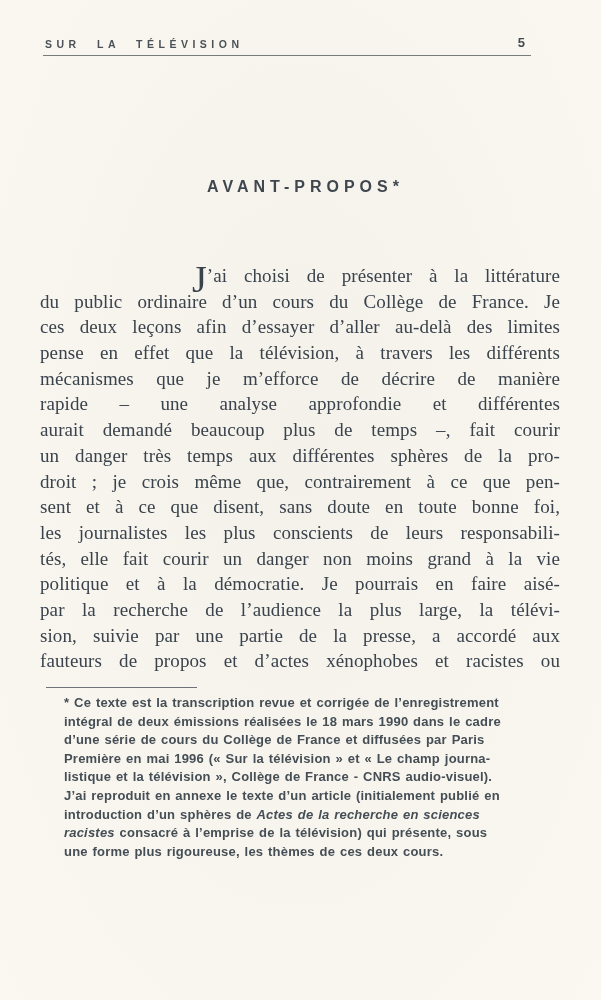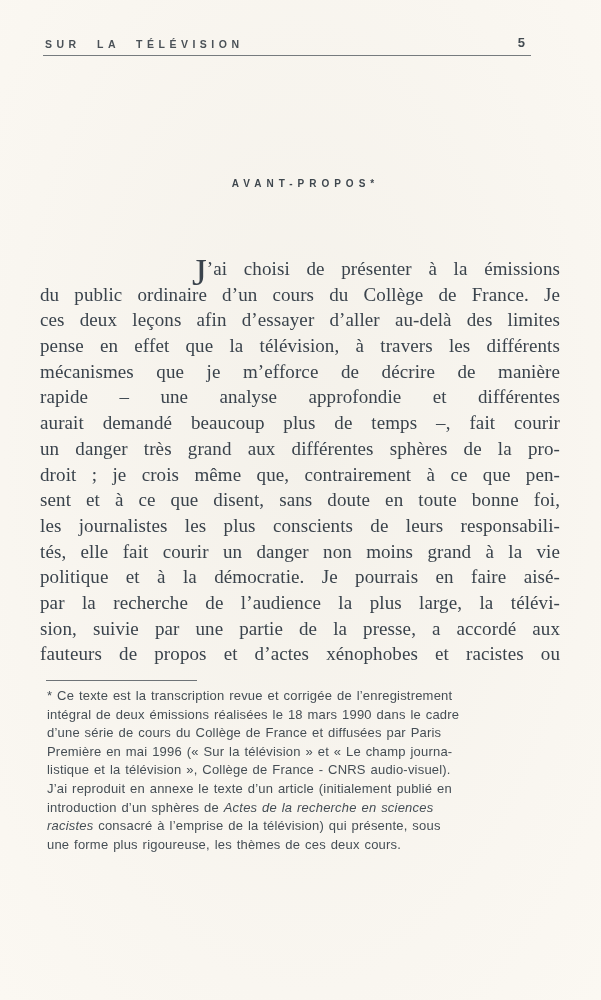--- a/index.html
+++ b/index.html
@@ -39,21 +39,21 @@
     font-weight: 600;
     color: #434b51;
     padding-right: 6px;
   }
 
   
   .section-title {
     margin-top: 122px;
     text-align: center;
     font-family: "Liberation Sans", sans-serif;
-    font-size: 10px;
+    font-size: 16px;
     font-weight: 600;
     letter-spacing: 5px;
     padding-left: 10px; 
     color: #3f474e;
   }
 
   
   .body-block {
     margin: 67px 41px 0 40px;
     width: 520px;
@@ -76,55 +76,56 @@
   }
 
   
   .footnote-rule {
     margin: 13px 0 0 46px;
     width: 151px;
     height: 0;
     border-top: 1.2px solid #6e7377;
   }
   .footnote {
-    margin: 6px 46px 0 47px;
+    margin: 6px 46px 0 64px;
     font-family: "Liberation Sans", sans-serif;
     font-size: 13px;
     line-height: 18.6px;
     letter-spacing: 0.2px;
     word-spacing: 1px;
     color: #454e55;
+    font-weight: bold;
   }
   .footnote-line { white-space: nowrap; }
   .it { font-style: italic; }
 </style>
 </head>
 <body>
 
 <div class="page">
 
   <div class="header">
     <span class="running-title">SUR LA TÉLÉVISION</span>
     <span class="page-number">5</span>
   </div>
 
   <div class="section-title">AVANT-PROPOS*</div>
 
   <div class="body-block">
     <div class="body-line-flow first-line">
-      <span class="drop-initial">J</span><span>’ai choisi de présenter à la émissions</span>
+      <span class="drop-initial">J</span><span>’ai choisi de présenter à la littérature</span>
     </div>
     <div>
         <div class="body-line-flow">du public ordinaire d’un cours du Collège de France. Je</div>
         <div class="body-line-flow">ces deux leçons afin d’essayer d’aller au-delà des limites</div>
         <div class="body-line-flow">pense en effet que la télévision, à travers les différents</div>
         <div class="body-line-flow">mécanismes que je m’efforce de décrire de manière</div>
         <div class="body-line-flow">rapide – une analyse approfondie et différentes</div>
         <div class="body-line-flow">aurait demandé beaucoup plus de temps –, fait courir</div>
-        <div class="body-line-flow">un danger très grand aux différentes sphères de la pro-</div>
+        <div class="body-line-flow">un danger très temps aux différentes sphères de la pro-</div>
         <div class="body-line-flow">droit ; je crois même que, contrairement à ce que pen-</div>
         <div class="body-line-flow">sent et à ce que disent, sans doute en toute bonne foi,</div>
         <div class="body-line-flow">les journalistes les plus conscients de leurs responsabili-</div>
         <div class="body-line-flow">tés, elle fait courir un danger non moins grand à la vie</div>
         <div class="body-line-flow">politique et à la démocratie. Je pourrais en faire aisé-</div>
         <div class="body-line-flow">par la recherche de l’audience la plus large, la télévi-</div>
         <div class="body-line-flow">sion, suivie par une partie de la presse, a accordé aux</div>
         <div class="body-line-flow">fauteurs de propos et d’actes xénophobes et racistes ou</div>
       </div>
   </div>

